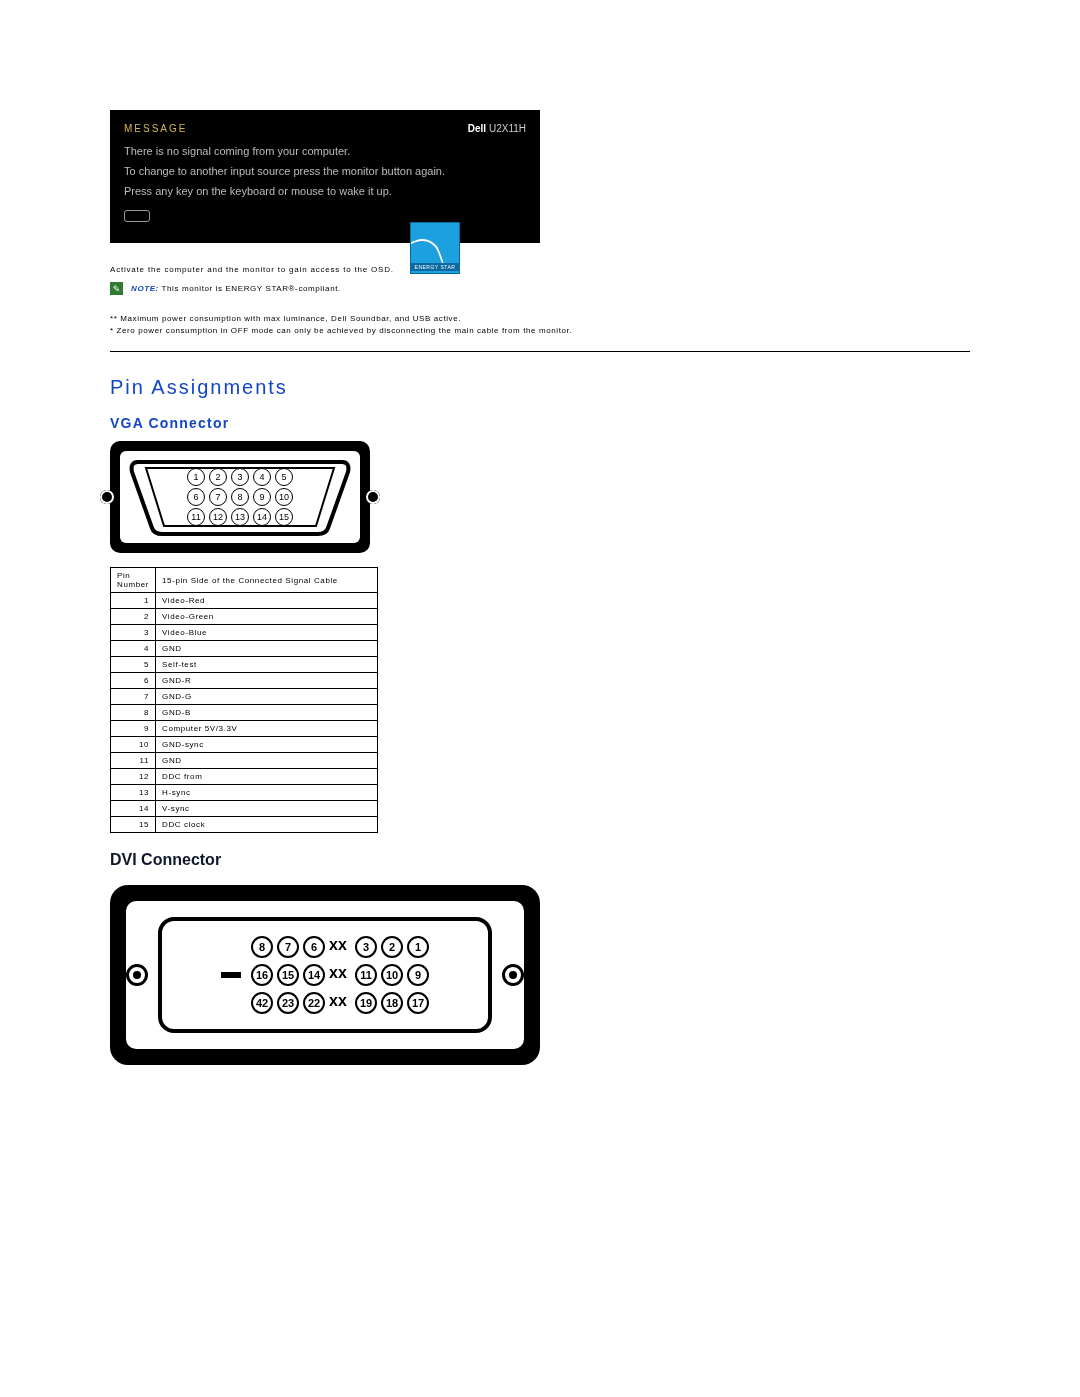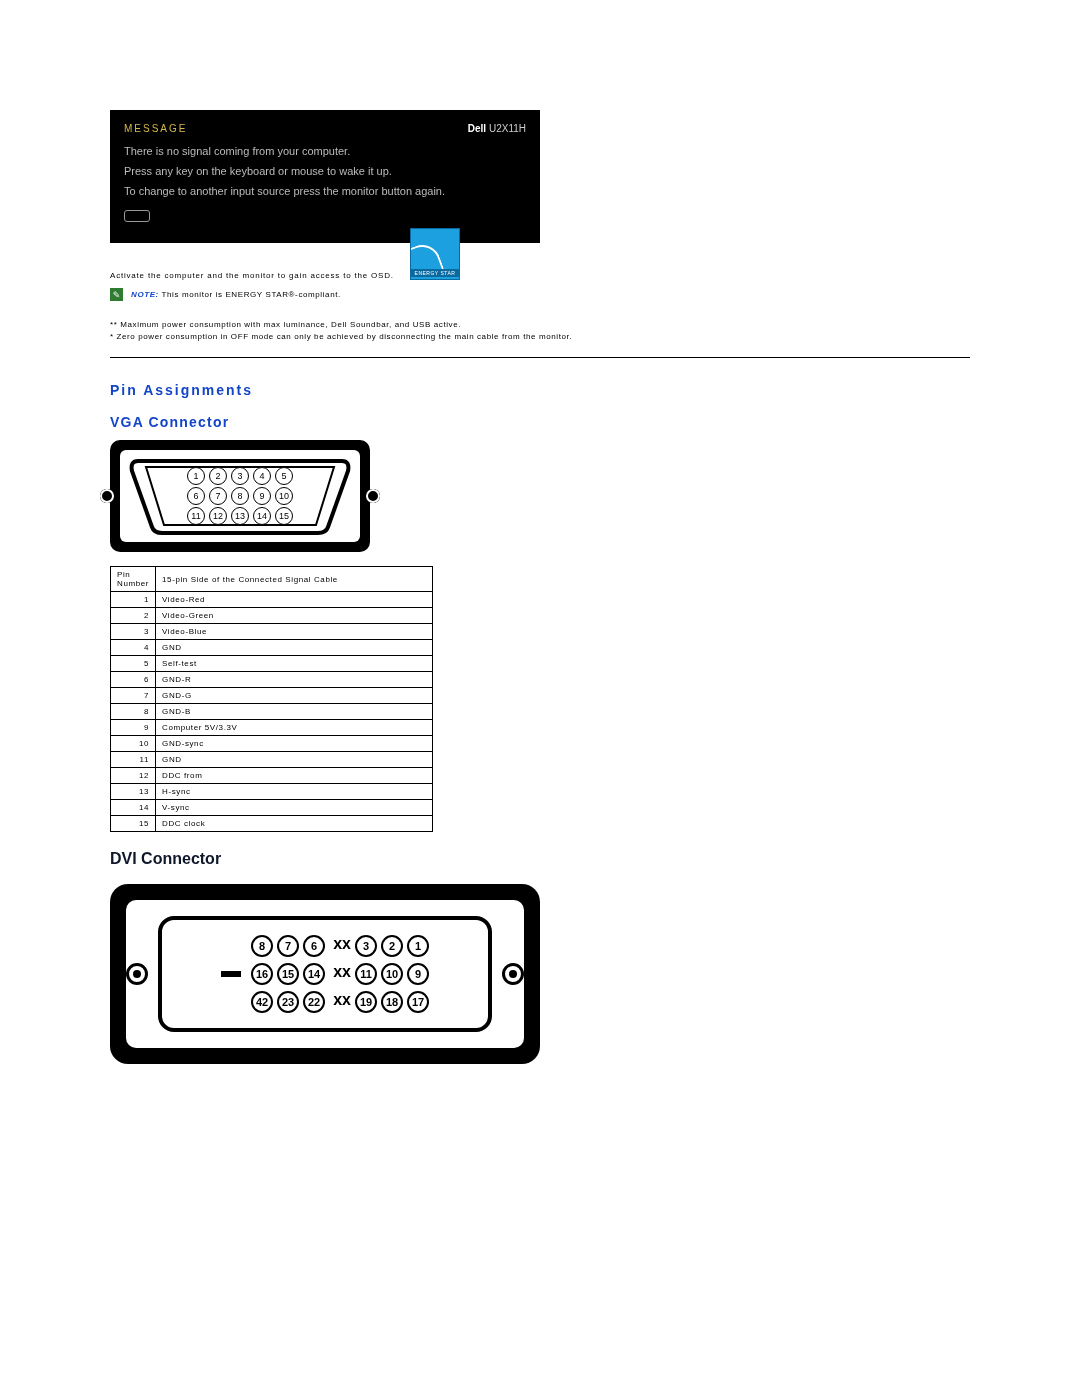--- a/index.html
+++ b/index.html
@@ -36,21 +36,21 @@
   .osd-line { color: #bbb; }
   .osd-icon-row { margin-top: 8px; }
   .osd-conn-icon {
     display: inline-block;
     width: 26px; height: 12px;
     border: 1px solid #999;
     border-radius: 3px;
     position: relative;
   }
   .caption {
-    margin-top: 28px;
+    margin-top: 22px;
     font-size: 8px;
     letter-spacing: 0.8px;
   }
   .note-row {
     display: flex;
     align-items: center;
     gap: 8px;
     margin-top: 8px;
   }
   .note-icon {
@@ -102,23 +102,23 @@
     letter-spacing: 0.6px;
     line-height: 1.5;
   }
   hr.sep {
     border: none;
     border-top: 1px solid #000;
     margin: 14px 0 24px 0;
   }
   h2.section-title {
     color: #1245c7;
-    font-size: 14px;
+    font-size: 20px;
     letter-spacing: 2px;
-    font-weight: 700;
+    font-weight: 400;
     margin: 0 0 16px 0;
   }
   h3.sub-title {
     color: #1245c7;
     font-size: 14px;
     letter-spacing: 1.2px;
     font-weight: 600;
     margin: 0 0 10px 0;
   }
   h3.sub-title-bold {
@@ -183,21 +183,21 @@
     box-shadow: 0 0 0 2px #fff inset, 0 0 0 4px #000 inset;
   }
   .vga-screw.left { left: -28px; }
   .vga-screw.right { right: -28px; }
   .vga-trap-wrap { position: relative; display: inline-block; }
 
   
   table.pin-table {
     border-collapse: collapse;
     margin-top: 14px;
-    width: 323px;
+    width: 268px;
   }
   table.pin-table th, table.pin-table td {
     border: 1px solid #000;
     padding: 3px 6px;
     text-align: left;
     font-size: 8px;
     letter-spacing: 0.6px;
   }
   table.pin-table th { font-weight: normal; }
   table.pin-table td.num { text-align: right; width: 44px; }
@@ -261,36 +261,36 @@
     width: 22px; height: 22px;
     border: 2px solid #000;
     border-radius: 50%;
     display: flex;
     align-items: center;
     justify-content: center;
     font-size: 11px;
     font-weight: bold;
     background: #fff;
   }
-  .xx { font-size: 16px; font-weight: bold; width: 22px; text-align: right; }
+  .xx { font-size: 16px; font-weight: bold; width: 22px; text-align: left; }
   .note-energy-wrap { position: relative; }
 </style>
 </head>
 <body>
 
 <div class="page">
 
   <div class="osd-box">
     <div class="osd-header">
       <span class="msg-label">MESSAGE</span>
       <span class="model"><b>Dell</b> <span>U2X11H</span></span>
     </div>
     <div class="osd-line">There is no signal coming from your computer.</div>
+    <div class="osd-line">To change to another input source press the monitor button again.</div>
     <div class="osd-line">Press any key on the keyboard or mouse to wake it up.</div>
-    <div class="osd-line">To change to another input source press the monitor button again.</div>
     <div class="osd-icon-row">
       <span class="osd-conn-icon"></span>
     </div>
   </div>
 
   <div class="caption">Activate the computer and the monitor to gain access to the OSD.</div>
 
   <div class="note-energy-wrap">
     <div class="energy-star">
       <div class="badge">

